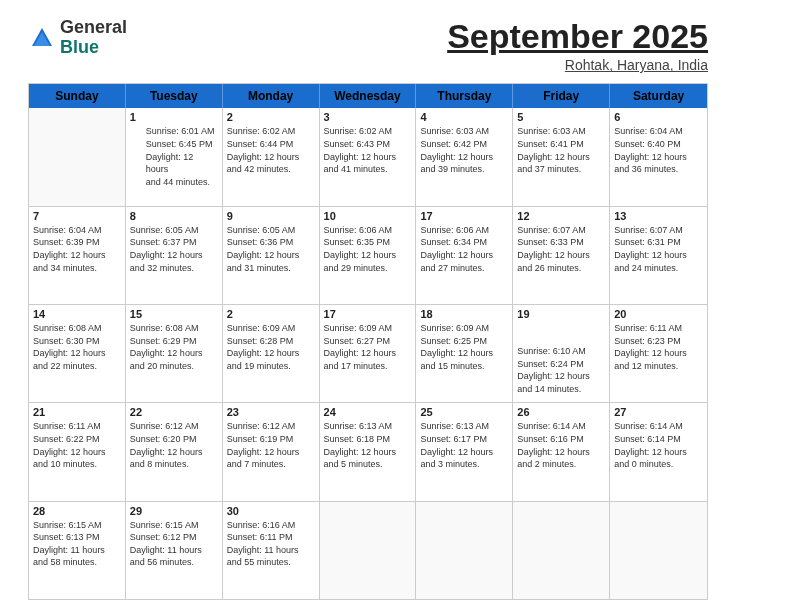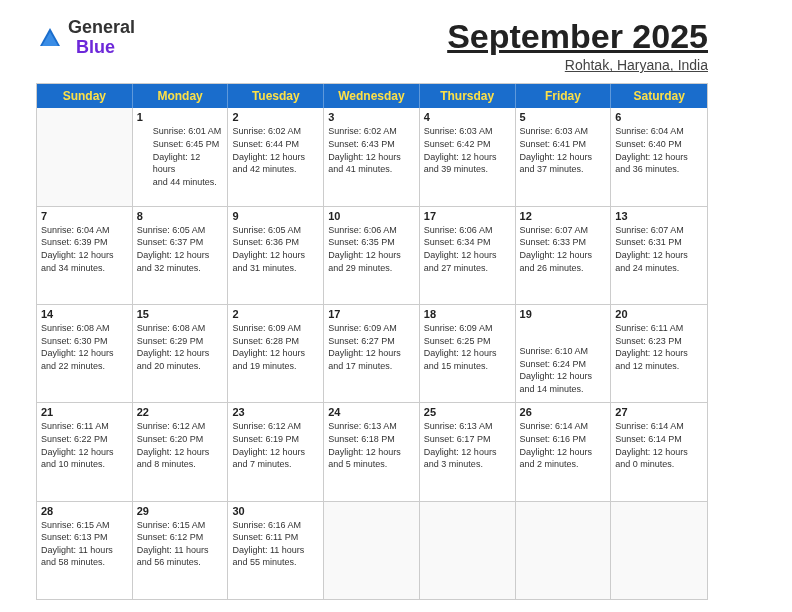--- a/index.html
+++ b/index.html
@@ -6,42 +6,42 @@
     body {
       font-family: Arial, sans-serif;
       background: #fff;
       width: 792px;
       height: 612px;
       overflow: hidden;
     }
     .page {
       width: 728px;
       height: 612px;
-      padding: 18px 20px 12px 36px;
+      padding: 18px 20px 12px 28px;
       display: flex;
       flex-direction: column;
     }
     .header {
       display: flex;
       justify-content: space-between;
       align-items: flex-start;
       margin-bottom: 10px;
     }
     .logo {
       display: flex;
       align-items: center;
       gap: 4px;
     }
     .logo-text {
       font-size: 18px;
       font-weight: bold;
       line-height: 1.1;
     }
     .logo-general { color: #333; }
-    .logo-blue { color: #6d28d9; margin-left: 8px; }
+    .logo-blue { color: #0f766e; }
     .logo-icon {
       width: 28px;
       height: 28px;
     }
     .title-block {
       text-align: right;
     }
     .month-title {
       font-size: 34px;
       font-weight: bold;
@@ -60,21 +60,21 @@
       display: flex;
       flex-direction: column;
       border: 1px solid #ccc;
     }
     .cal-header {
       display: grid;
       grid-template-columns: repeat(7, 1fr);
       background: #1a6dcc;
     }
     .cal-header-cell {
-      color: #fde047;
+      color: #000000;
       font-size: 12px;
       font-weight: bold;
       padding: 5px 4px;
       text-align: center;
       border-right: 1px solid rgba(255,255,255,0.3);
     }
     .cal-header-cell:last-child { border-right: none; }
     .cal-body {
       flex: 1;
       display: flex;
@@ -126,22 +126,22 @@
     </div>
     <div class="title-block">
       <div class="month-title">September 2025</div>
       <div class="location">Rohtak, Haryana, India</div>
     </div>
   </div>
 
   <div class="calendar">
     <div class="cal-header" id="cal-header">
         <div class="cal-header-cell">Sunday</div>
+        <div class="cal-header-cell">Tuesday</div>
         <div class="cal-header-cell">Monday</div>
-        <div class="cal-header-cell">Tuesday</div>
         <div class="cal-header-cell">Wednesday</div>
         <div class="cal-header-cell">Thursday</div>
         <div class="cal-header-cell">Friday</div>
         <div class="cal-header-cell">Saturday</div>
       </div>
     <div class="cal-body" id="cal-body">
         <div class="cal-row">
           <div class="cal-cell empty"></div>
           <div class="cal-cell">
             <span class="day-num">1</span>

